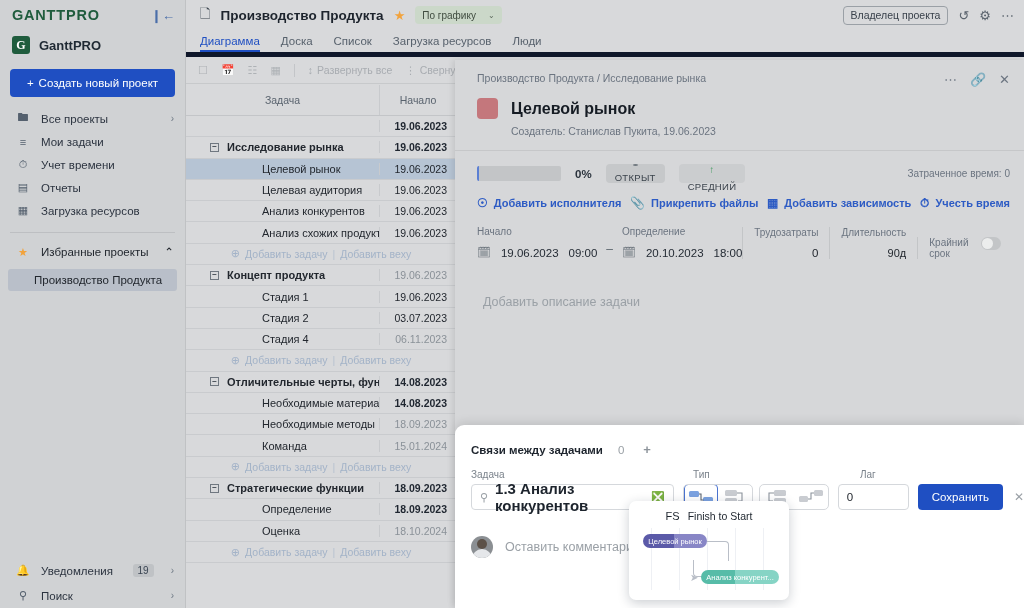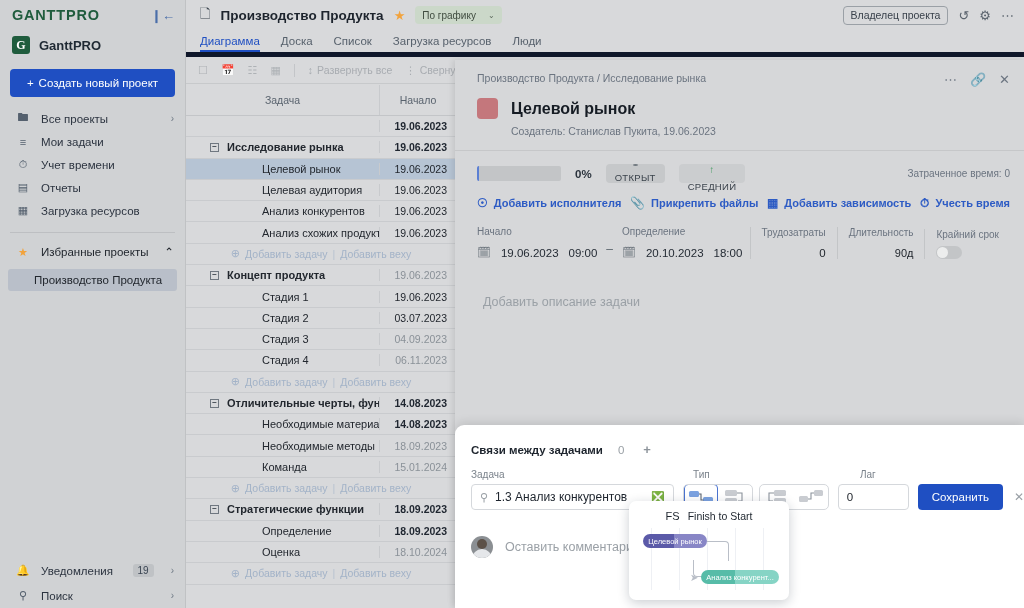--- a/index.html
+++ b/index.html
@@ -149,21 +149,21 @@
   .act .ai { font-size: 12px; }
   .act-gap { flex: 1; }
 
   .p-daterow { display: flex; padding: 16px 14px 0 22px; align-items: flex-end; }
   .dcol { display: flex; flex-direction: column; gap: 9px; }
   .dlbl { font-size: 10px; color: #6b7480; }
   .dval { display: flex; align-items: center; gap: 10px; font-size: 11.5px; color: #242b34; }
   .cal-ico { color: #5d666f; font-size: 11px; }
   .dash { padding: 0 9px 3px 9px; color: #5d666f; }
   .num-col { display: flex; flex-direction: column; gap: 9px; align-items: flex-end; padding: 0 11px; border-left: 1px solid #c3c5c7; }
-  .dl-col { display: flex; flex-direction: column; gap: 6px; padding: 0 11px; border-left: 1px solid #c3c5c7; justify-content: center; }
+  .dl-col { display: flex; flex-direction: row; gap: 6px; padding: 0 11px; border-left: 1px solid #c3c5c7; justify-content: center; }
   .toggle { width: 26px; height: 13px; border-radius: 7px; background: #c3c5c7; position: relative; cursor: pointer; }
   .toggle::after { content:''; position: absolute; left: 1px; top: 1px; width: 11px; height: 11px; border-radius: 50%; background: #eceded; }
 
   .p-desc { padding: 36px 22px 0 28px; font-size: 12.5px; color: #9aa0a6; }
 
   
   #links {
     position: absolute; left: 455px; top: 425px; width: 569px; height: 183px;
     background: #ffffff; border-top-left-radius: 9px;
     box-shadow: 0 -3px 10px rgba(0,0,0,.10);
@@ -171,21 +171,21 @@
   .lk-title { padding: 17px 0 0 16px; font-size: 11.5px; font-weight: bold; color: #1d242d; display: flex; align-items: center; gap: 15px; }
   .lk-count { color: #9aa0a6; font-weight: normal; }
   .lk-plus { color: #8d949b; font-size: 13px; margin-left: 4px; cursor: pointer; }
   .lk-labels { display: flex; padding: 12px 0 0 16px; font-size: 10px; color: #7a828b; }
   .lk-fields { display: flex; align-items: center; padding: 4px 0 0 16px; gap: 9px; }
   .srch {
     width: 213px; height: 26px; border: 1px solid #d5d8dc; border-radius: 4px;
     display: flex; align-items: center; padding: 0 8px; gap: 7px; background: #fff;
   }
   .srch .si { color: #9aa0a6; font-size: 11px; }
-  .srch .sv { flex: 1; font-size: 12px; color: #1d242d; }
+  .srch .sv { flex: 1; font-size: 15px; color: #1d242d; font-weight: bold; }
   .srch .sx { color: #a8aeb5; font-size: 11px; cursor: pointer; }
   .type-group { display: flex; gap: 6px; }
   .type-pair {
     border: 1px solid #d5d8dc; border-radius: 5px; display: flex; align-items: center;
     height: 26px; overflow: hidden; background: #fff;
   }
   .type-btn { width: 34px; height: 26px; display: flex; align-items: center; justify-content: center; cursor: pointer; }
   .type-btn.on { border: 1px solid #4a73d0; border-radius: 4px; }
   .lag { width: 74px; height: 26px; border: 1px solid #d5d8dc; border-radius: 4px;
          display: flex; align-items: center; padding: 0 8px; font-size: 11.5px; background: #fff; }
@@ -400,26 +400,20 @@
             <span class="r-date">19.06.2023</span>
           </div>
           <div class="row">
             <span class="r-name">
               <span class="lvl1">Стадия 2</span>
             </span>
             <span class="r-date">03.07.2023</span>
           </div>
           <div class="row">
             <span class="r-name">
-              <span class="lvl1">Стадия 3</span>
-            </span>
-            <span class="r-date dim">04.09.2023</span>
-          </div>
-          <div class="row">
-            <span class="r-name">
               <span class="lvl1">Стадия 4</span>
             </span>
             <span class="r-date dim">06.11.2023</span>
           </div>
           <div class="addrow">
             <span class="plus">⊕</span>
             <span>Добавить задачу</span>
             <span class="sep">|</span>
             <span>Добавить веху</span>
           </div>

